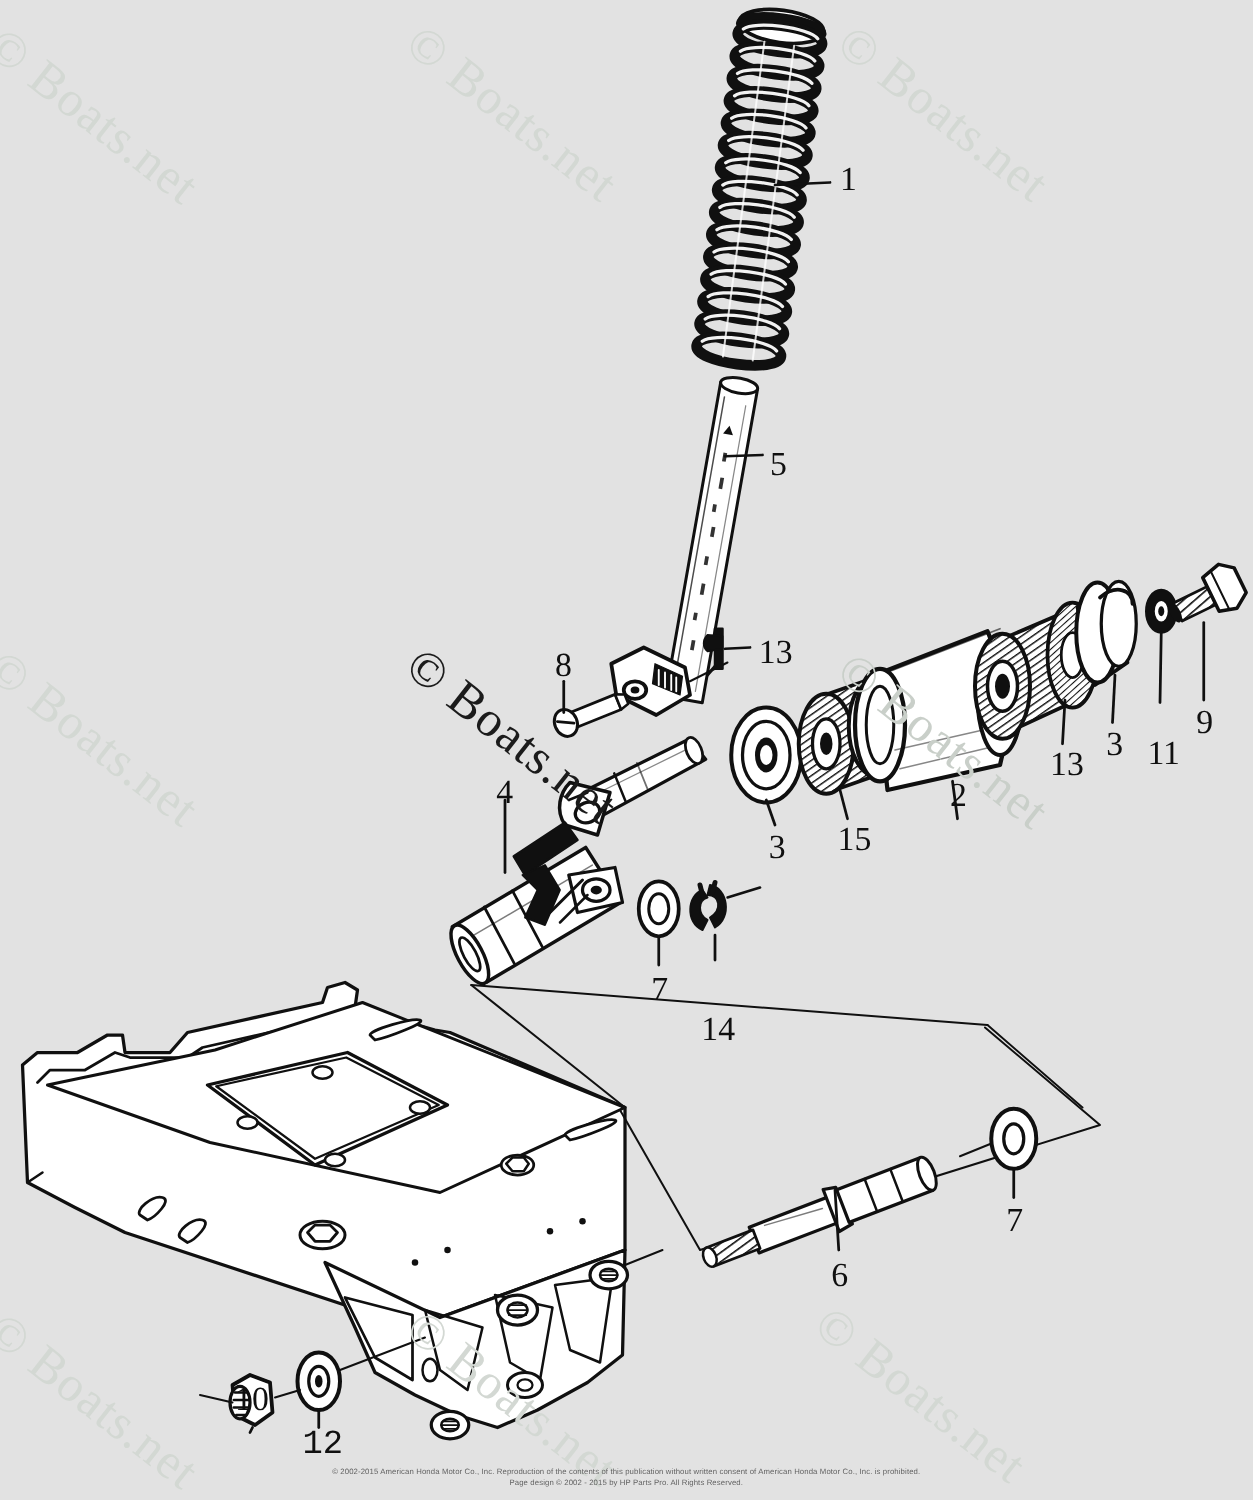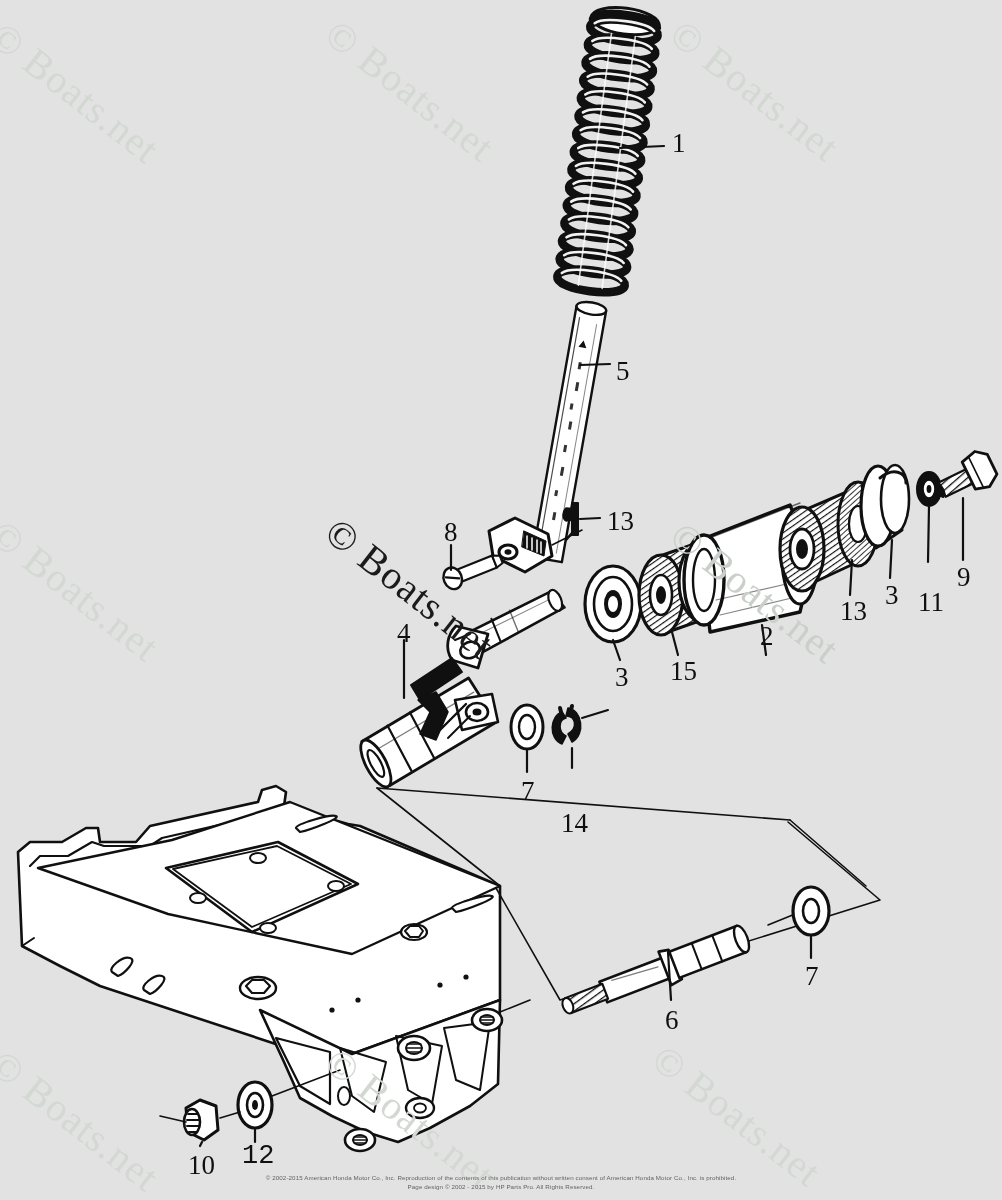--- a/index.html
+++ b/index.html
@@ -449,21 +449,21 @@
     <span class="lbl" style="left:670px; top:658px;">15</span>
     <span class="lbl" style="left:760px; top:623px;">2</span>
     <span class="lbl" style="left:840px; top:598px;">13</span>
     <span class="lbl" style="left:885px; top:582px;">3</span>
     <span class="lbl" style="left:918px; top:565px;margin-top:24px;">11</span>
     <span class="lbl" style="left:957px; top:564px;">9</span>
     <span class="lbl" style="left:521px; top:778px;">7</span>
     <span class="lbl" style="left:561px; top:774px;margin-top:36px;">14</span>
     <span class="lbl" style="left:805px; top:963px;">7</span>
     <span class="lbl" style="left:665px; top:1007px;">6</span>
-    <span class="lbl" style="left:188px; top:1152px;text-align:center;">10</span>
+    <span class="lbl" style="left:188px; top:1106px;text-align:center;">10</span>
     <span class="lbl" style="left:242px; top:1143px;font-family:Liberation Mono, monospace;">12</span>
   </div>
 
   <div class="footer">
     <div>© 2002-2015 American Honda Motor Co., Inc. Reproduction of the contents of this publication without written consent of American Honda Motor Co., Inc. is prohibited.</div>
     <div>Page design © 2002 - 2015 by HP Parts Pro. All Rights Reserved.</div>
   </div>
 
 </div>
 

